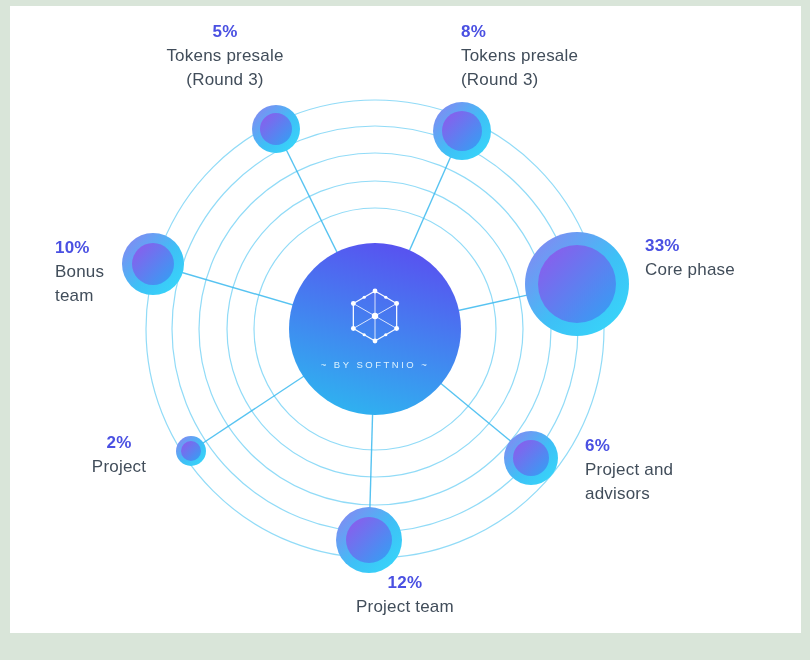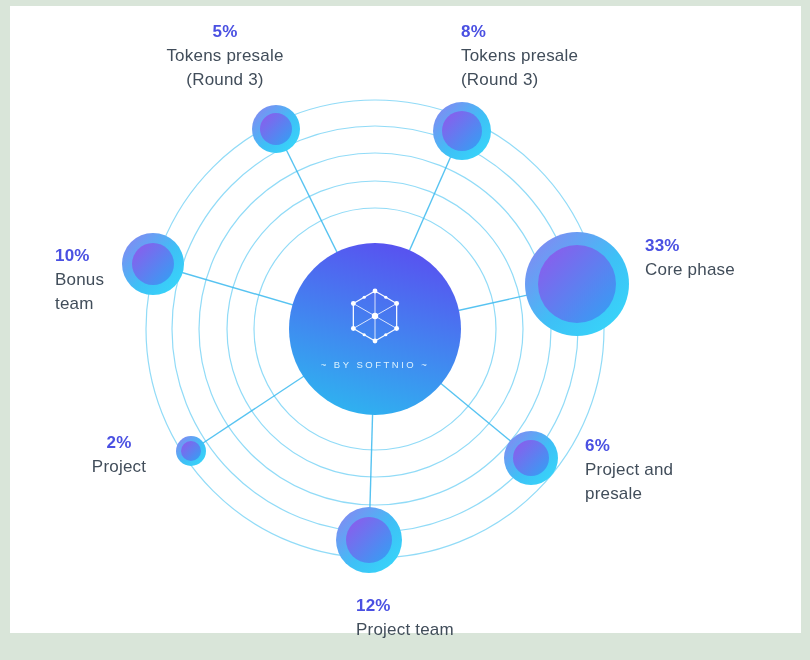--- a/index.html
+++ b/index.html
@@ -117,39 +117,39 @@
     <div class="desc">Tokens presale</div>
     <div class="desc">(Round 3)</div>
   </div>
 
   <div class="node-label" style="left:461px;top:20px;">
     <div class="pct">8%</div>
     <div class="desc">Tokens presale</div>
     <div class="desc">(Round 3)</div>
   </div>
 
-  <div class="node-label" style="left:55px;top:236px;margin-top:8px;">
+  <div class="node-label" style="left:55px;top:236px;">
     <div class="pct">10%</div>
     <div class="desc">Bonus</div>
     <div class="desc">team</div>
   </div>
 
   <div class="node-label" style="left:645px;top:234px;">
     <div class="pct">33%</div>
     <div class="desc">Core phase</div>
   </div>
 
   <div class="node-label align-center" style="left:76px;top:431px;width:86px;">
     <div class="pct">2%</div>
     <div class="desc">Project</div>
   </div>
 
   <div class="node-label" style="left:585px;top:434px;">
     <div class="pct">6%</div>
     <div class="desc">Project and</div>
-    <div class="desc">presale</div>
+    <div class="desc">advisors</div>
   </div>
 
-  <div class="node-label" style="left:356px;top:594px;">
+  <div class="node-label" style="left:356px;top:571px;text-align:center;">
     <div class="pct">12%</div>
     <div class="desc">Project team</div>
   </div>
 </div>
 
 </body></html>

